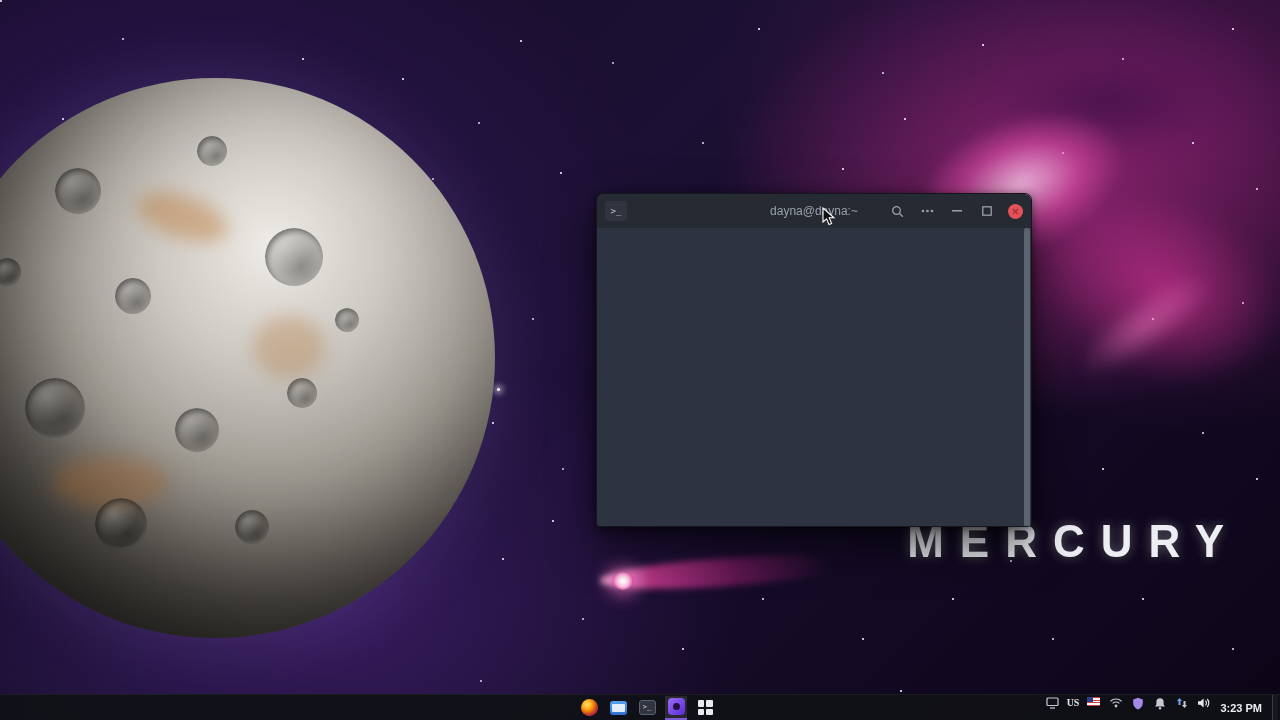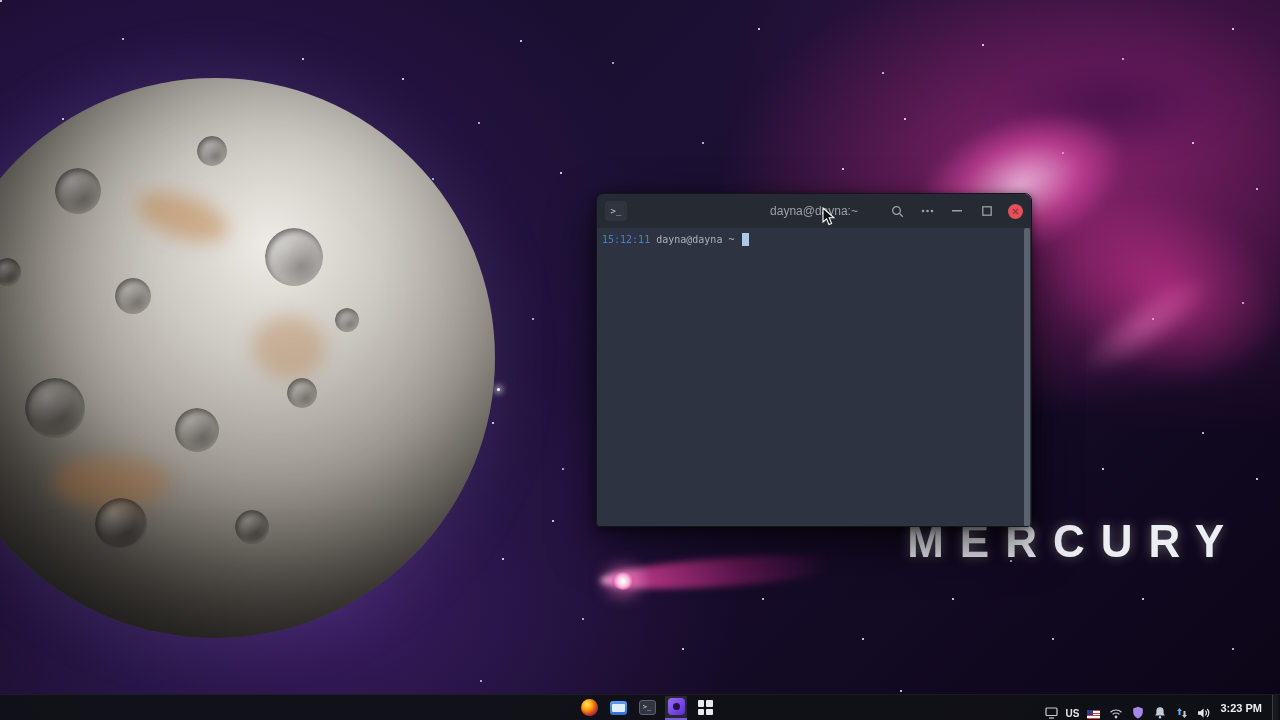--- a/index.html
+++ b/index.html
@@ -157,22 +157,22 @@
   .ic-term{ width:17px; height:15px; border-radius:3px; background:#30353f; border:1px solid #5a6070;
     color:#d6dae2; font-family:"DejaVu Sans Mono", monospace; font-size:7px; line-height:13px; text-align:center; }
   .ic-media{ width:17px; height:17px; border-radius:4px;
     background:linear-gradient(135deg,#9a6df5,#5b2bd6); position:relative; }
   .ic-media::before{ content:""; position:absolute; left:5px; top:5px; width:7px; height:7px;
     border-radius:50%; background:#241044; }
   .ic-grid{ width:15px; height:15px; display:grid; grid-template-columns:1fr 1fr; gap:2px; }
   .ic-grid i{ background:#e8eaf0; border-radius:1px; }
 
   .tray{ position:absolute; right:0; height:100%; display:flex; align-items:center; gap:7px; padding-right:2px; }
-  .tray-icon{ display:flex; align-items:flex-end; justify-content:center; width:15px; height:22px;
-    background:transparent; border:none; padding:0; cursor:default; }
+  .tray-icon{ display:flex; align-items:flex-start; justify-content:center; width:15px; height:22px;
+    background:transparent; border:none; padding:0; cursor:default;font-family:Liberation Serif, serif; }
   .kb-layout{ color:#e3e5ea; font-size:10px; font-weight:700; }
   .flag{ width:13px; height:9px; border-radius:1px; overflow:hidden; position:relative;
     background:repeating-linear-gradient(#d23b3b 0 1.3px, #fff 1.3px 2.6px); }
   .flag::before{ content:""; position:absolute; left:0; top:0; width:6px; height:5px; background:#2c3f8f; }
   .clock{ color:#eceef2; font-size:11px; font-weight:700; margin:0 3px 0 2px; white-space:nowrap; }
   .show-desktop{ width:6px; height:100%; border:none; border-left:1px solid #3a3d46;
     background:rgba(255,255,255,.04); padding:0; cursor:default; }
 
   
   .mouse{ position:absolute; left:822px; top:207px; z-index:50; }
@@ -245,26 +245,20 @@
         <button class="tb-close">
           <svg width="7" height="7" viewBox="0 0 7 7">
               <line x1="1" y1="1" x2="6" y2="6" stroke="#6b1318" stroke-width="1.2"></line>
               <line x1="6" y1="1" x2="1" y2="6" stroke="#6b1318" stroke-width="1.2"></line>
             </svg>
         </button>
       </div>
     </div>
 
     <div class="term-body">
-      <div class="prompt-line">
-        <span class="p-time">15:12:11</span>
-        <span class="p-user">dayna@dayna</span>
-        <span class="p-path">~</span>
-        <span class="p-cursor"></span>
-      </div>
       <div class="term-scrollbar">
           <div class="thumb"></div>
         </div>
     </div>
   </div>
 
   <div class="taskbar">
     <div class="task-apps">
       <button class="app-btn">
           <span class="ic-firefox"></span>

